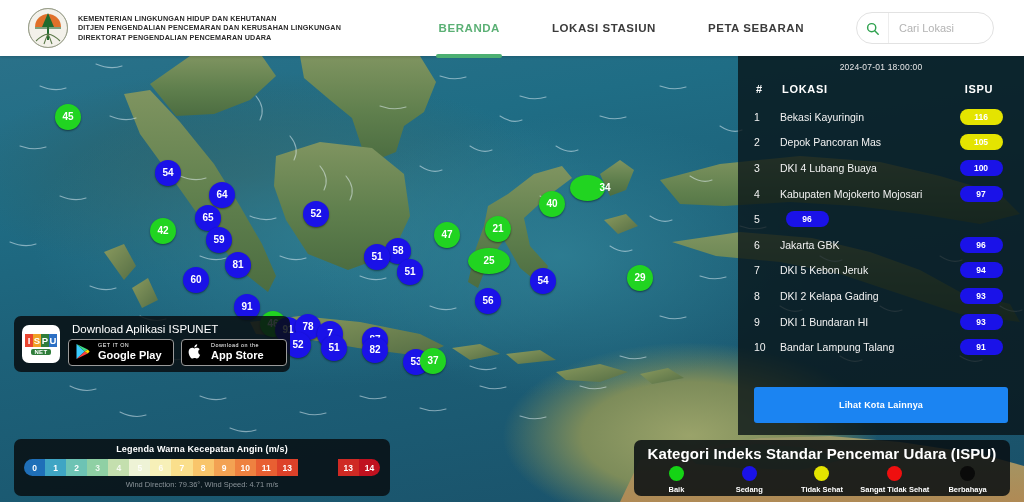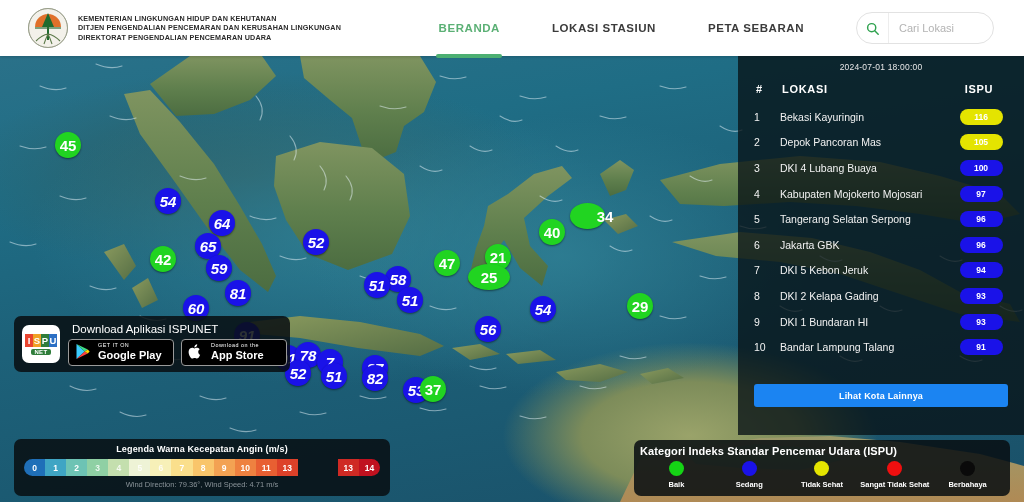--- a/index.html
+++ b/index.html
@@ -59,26 +59,26 @@
     background:
       radial-gradient(ellipse 240px 120px at 690px 380px, #9aa36a 0%, #7d8c5a 45%, rgba(40,96,115,0) 78%),
       radial-gradient(ellipse 420px 150px at 250px 120px, #2f5e63 0%, rgba(26,80,100,0) 70%),
       linear-gradient(170deg, #2a7189 0%, #1f6d85 22%, #1d6179 48%, #1b5a72 70%, #1a5068 100%);
   }
 
   
   .marker {
     position: absolute; border-radius: 50%;
     display: flex; align-items: center; justify-content: center;
-    color: #fff; font-size: 15px; font-weight: bold;
+    color: #fff; font-size: 10px; font-weight: bold;
     box-shadow: 0 1px 2px rgba(0,0,0,.45);
-    cursor: pointer; line-height: 1; margin-top: 28px;
+    cursor: pointer; line-height: 1;
   }
   .m-baik   { background: #21d421; }
-  .m-sedang { background: #1a12e8; font-style: italic; }
+  .m-sedang { background: #1a12e8; }
 
   
   #panel {
     position: absolute; top: 56px; right: 0; width: 286px; height: 379px;
     background: rgba(8,18,22,.78); z-index: 25;
     padding: 6px 16px 0 16px; color: #fff;
   }
   #panel-time {
     text-align: center; font-size: 8.5px; color: #e8e8e8;
     letter-spacing: .2px; margin-bottom: 11px; font-weight: 500;
@@ -99,21 +99,21 @@
   .row .c-loc  { flex: 1; white-space: nowrap; }
   .row .c-ispu { width: 54px; display: flex; justify-content: center; }
   .badge {
     min-width: 43px; height: 16px; border-radius: 9px;
     display: flex; align-items: center; justify-content: center;
     font-size: 8.5px; font-weight: bold; color: #fff;
   }
   .badge.yellow { background: #e4e400; color: #fff; }
   .badge.blue   { background: #1a12e8; color: #fff; }
   #more-btn {
-    position: absolute; left: 16px; bottom: 28px; width: 254px; height: 23px;
+    position: absolute; left: 16px; bottom: 12px; width: 254px; height: 36px;
     background: #1b84f2; border-radius: 3px; border: 0;
     color: #fff; font-size: 9px; font-weight: bold; letter-spacing: .2px;
     cursor: pointer; font-family: "Liberation Sans", sans-serif;
   }
 
   
   #dl-box {
     position: absolute; left: 14px; top: 316px; width: 276px; height: 56px;
     background: rgba(8,14,18,.86); border-radius: 7px; z-index: 20;
     display: flex; align-items: center; padding: 0 8px;
@@ -166,22 +166,22 @@
     text-align: center; font-size: 7.5px; color: #8a9399; margin-top: 4px;
   }
 
   
   #ispu-legend {
     position: absolute; right: 14px; bottom: 6px; width: 376px; height: 56px;
     background: rgba(8,14,18,.86); border-radius: 7px; z-index: 20;
     padding: 5px 6px 0 6px;
   }
   #ispu-title {
-    color: #fff; font-size: 11px; font-weight: bold;
-    letter-spacing: .1px;
+    color: #fff; font-size: 15px; font-weight: bold;
+    text-align: center; letter-spacing: .1px;
   }
   #ispu-items { display: flex; margin-top: 4px; }
   .ispu-item {
     flex: 1; display: flex; flex-direction: column; align-items: center; text-align: right;
   }
   .ispu-dot { width: 15px; height: 15px; border-radius: 50%; }
   .ispu-lab {
     font-size: 7.5px; font-weight: bold; color: #fff; margin-top: 4px; white-space: nowrap;
   }
 </style>
@@ -315,21 +315,21 @@
         <div class="marker m-sedang" style="left: 225px; top: 196px; width: 26px; height: 26px;">81</div>
         <div class="marker m-sedang" style="left: 183px; top: 211px; width: 26px; height: 26px;">60</div>
         <div class="marker m-sedang" style="left: 303px; top: 145px; width: 26px; height: 26px;">52</div>
         <div class="marker m-baik" style="left: 434px; top: 166px; width: 26px; height: 26px;">47</div>
         <div class="marker m-baik" style="left: 485px; top: 160px; width: 26px; height: 26px;">21</div>
         <div class="marker m-baik" style="left: 539px; top: 135px; width: 26px; height: 26px;">40</div>
         <div class="marker m-baik" style="left: 570px; top: 119px; width: 26px; height: 26px; padding-left: 35px;">34</div>
         <div class="marker m-sedang" style="left: 385px; top: 182px; width: 26px; height: 26px;">58</div>
         <div class="marker m-sedang" style="left: 364px; top: 188px; width: 26px; height: 26px;">51</div>
         <div class="marker m-sedang" style="left: 397px; top: 203px; width: 26px; height: 26px;">51</div>
-        <div class="marker m-baik" style="left: 468px; top: 180px; width: 42px; height: 26px;">25</div>
+        <div class="marker m-baik" style="left: 468px; top: 192px; width: 42px; height: 26px;">25</div>
         <div class="marker m-baik" style="left: 627px; top: 209px; width: 26px; height: 26px;">29</div>
         <div class="marker m-sedang" style="left: 530px; top: 212px; width: 26px; height: 26px;">54</div>
         <div class="marker m-sedang" style="left: 475px; top: 232px; width: 26px; height: 26px;">56</div>
         <div class="marker m-sedang" style="left: 234px; top: 238px; width: 26px; height: 26px;">91</div>
         <div class="marker m-baik" style="left: 260px; top: 255px; width: 26px; height: 26px;">46</div>
         <div class="marker m-sedang" style="left: 275px; top: 261px; width: 26px; height: 26px;">91</div>
         <div class="marker m-sedang" style="left: 295px; top: 258px; width: 26px; height: 26px;">78</div>
         <div class="marker m-sedang" style="left: 285px; top: 276px; width: 26px; height: 26px;">52</div>
         <div class="marker m-sedang" style="left: 317px; top: 265px; width: 26px; height: 26px;">7</div>
         <div class="marker m-sedang" style="left: 321px; top: 279px; width: 26px; height: 26px;">51</div>
@@ -407,21 +407,20 @@
         </div>
         <div class="row">
           <div class="c-rank">4</div>
           <div class="c-loc">Kabupaten Mojokerto Mojosari</div>
           <div class="c-ispu">
             <span class="badge blue">97</span>
           </div>
         </div>
         <div class="row">
           <div class="c-rank">5</div>
-          <div class="c-loc">Tangerang Selatan Serpong</div>
           <div class="c-ispu">
             <span class="badge blue">96</span>
           </div>
         </div>
         <div class="row">
           <div class="c-rank">6</div>
           <div class="c-loc">Jakarta GBK</div>
           <div class="c-ispu">
             <span class="badge blue">96</span>
           </div>

